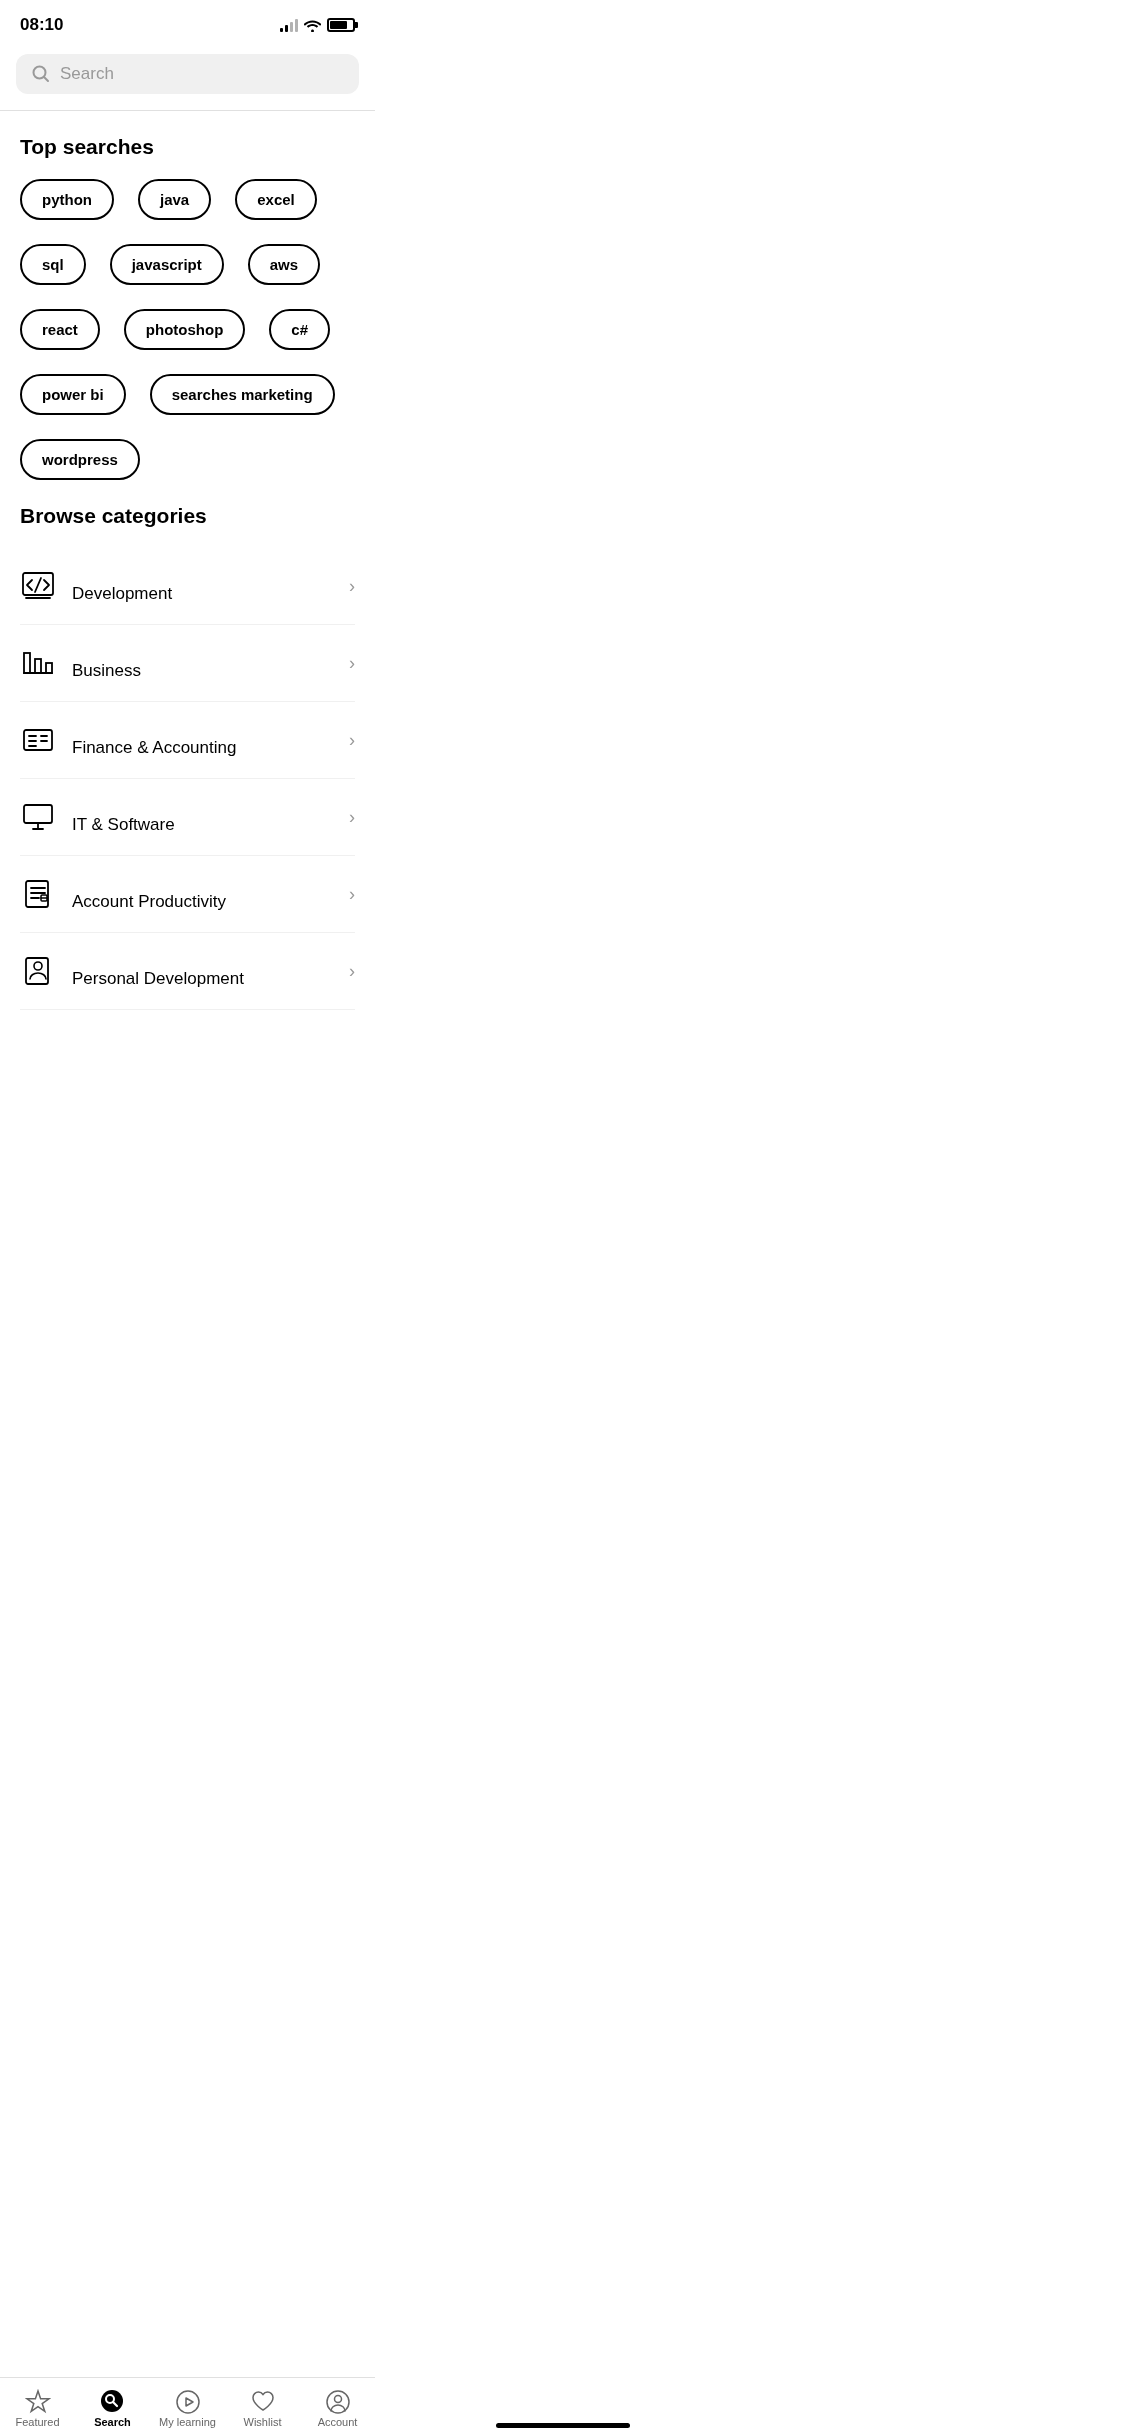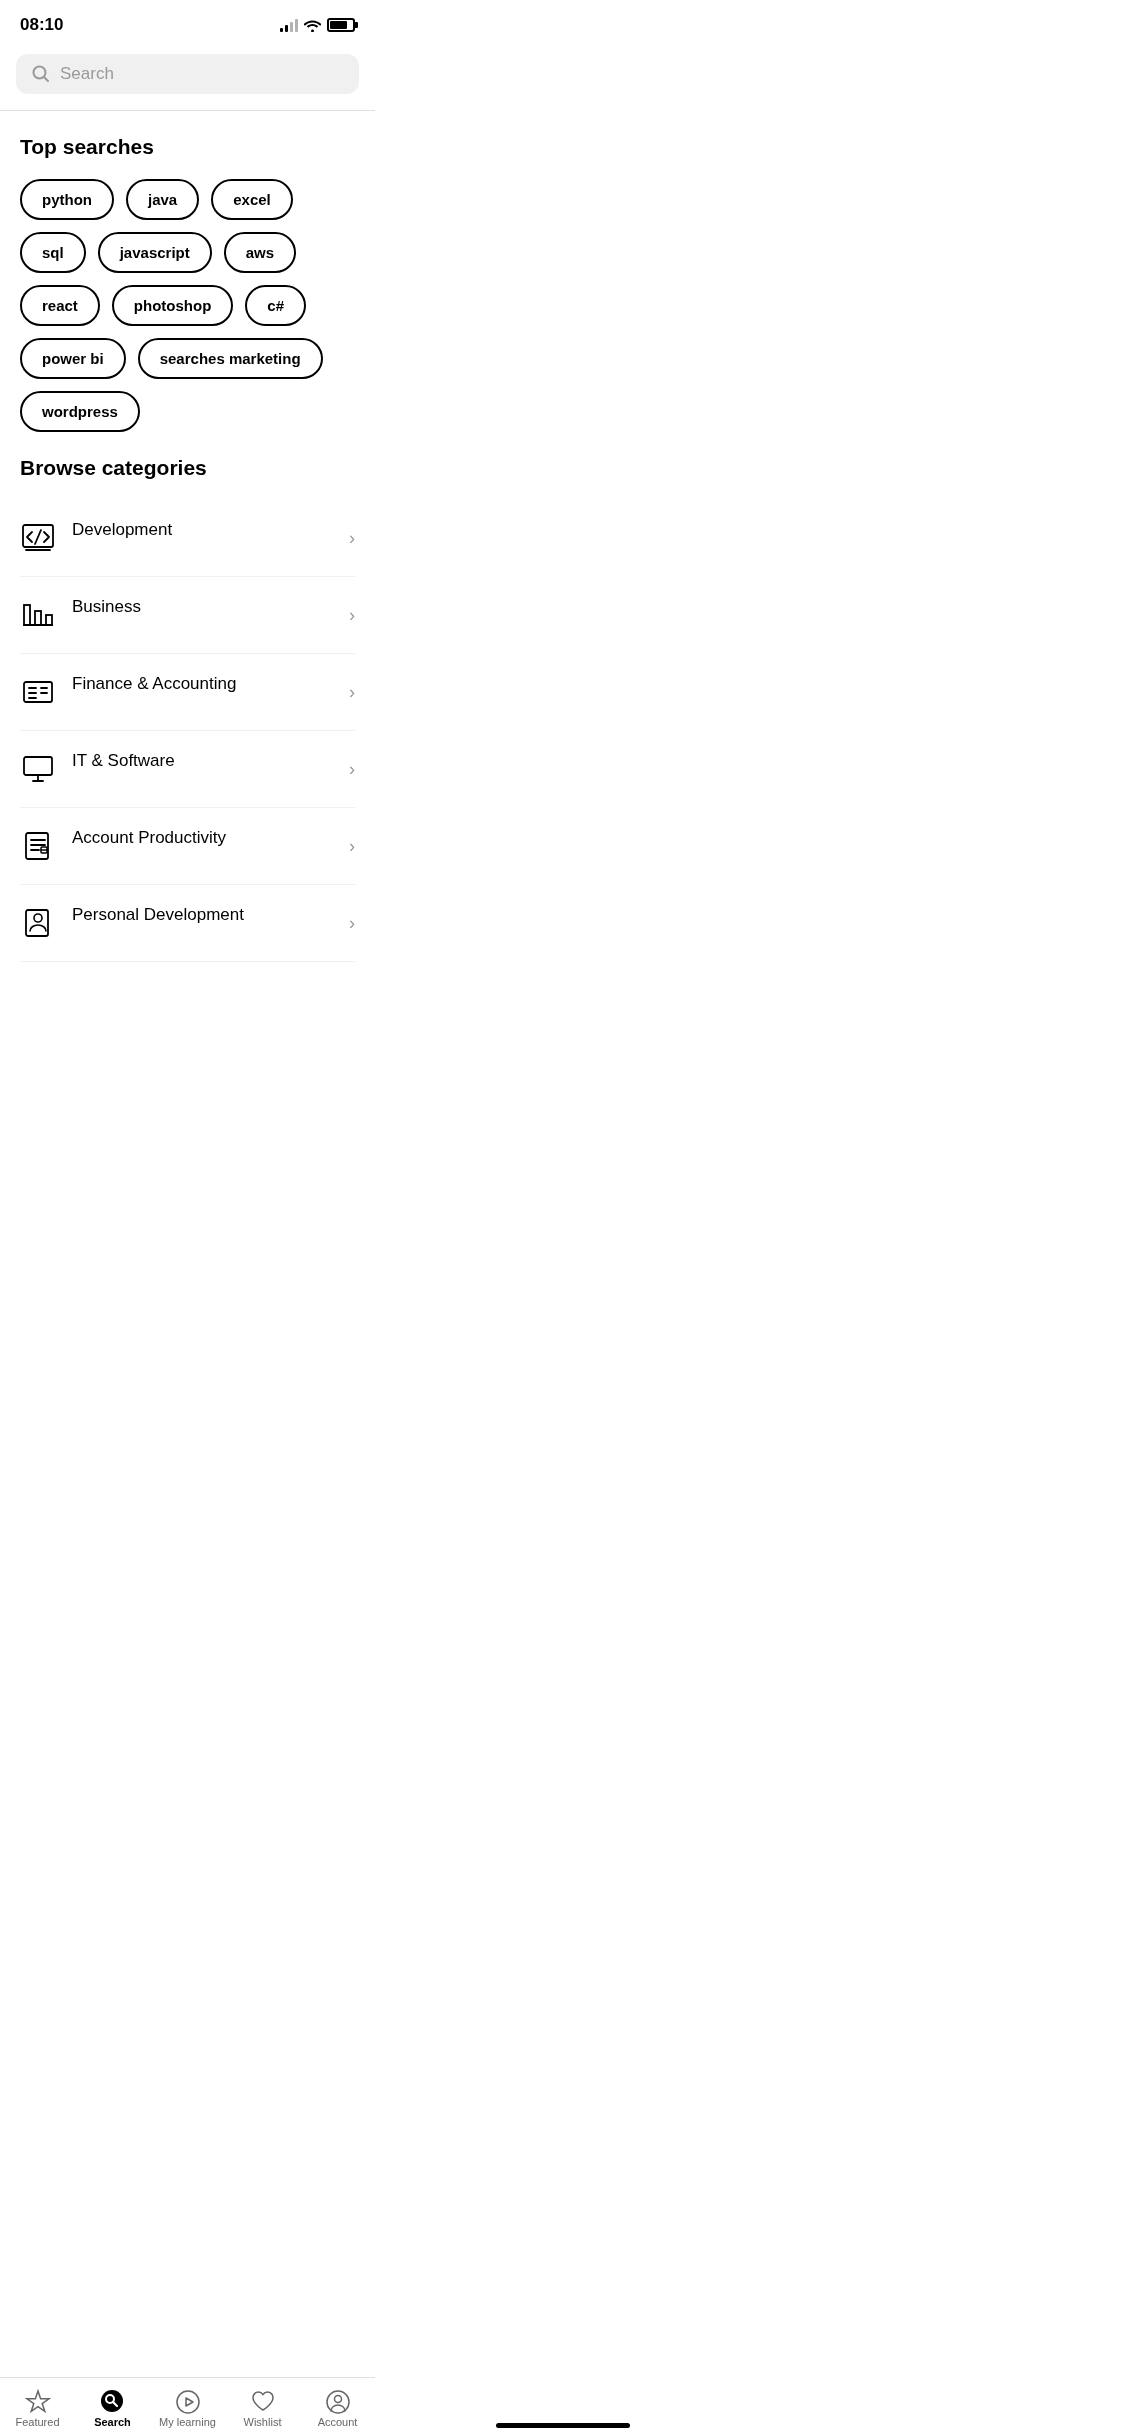--- a/index.html
+++ b/index.html
@@ -115,21 +115,21 @@
     .section-title {
       font-size: 21px;
       font-weight: 800;
       color: #000;
       margin: 24px 0 20px 0;
     }
 
     .tags-container {
       display: flex;
       flex-wrap: wrap;
-      gap: 12px;
+      gap: 24px;
       margin-bottom: 8px;
     }
 
     .tag {
       border: 2px solid #000;
       border-radius: 30px;
       padding: 10px 20px;
       font-size: 15px;
       font-weight: 600;
       color: #000;
@@ -148,21 +148,21 @@
       display: flex;
       align-items: center;
       justify-content: space-between;
       padding: 20px 0;
       border-bottom: 1px solid #f0f0f0;
       cursor: pointer;
     }
 
     .category-left {
       display: flex;
-      align-items: flex-start;
+      align-items: flex-end;
       gap: 16px;
     }
 
     .category-icon {
       width: 36px;
       height: 36px;
       display: flex;
       align-items: center;
       justify-content: center;
       flex-shrink: 0;

